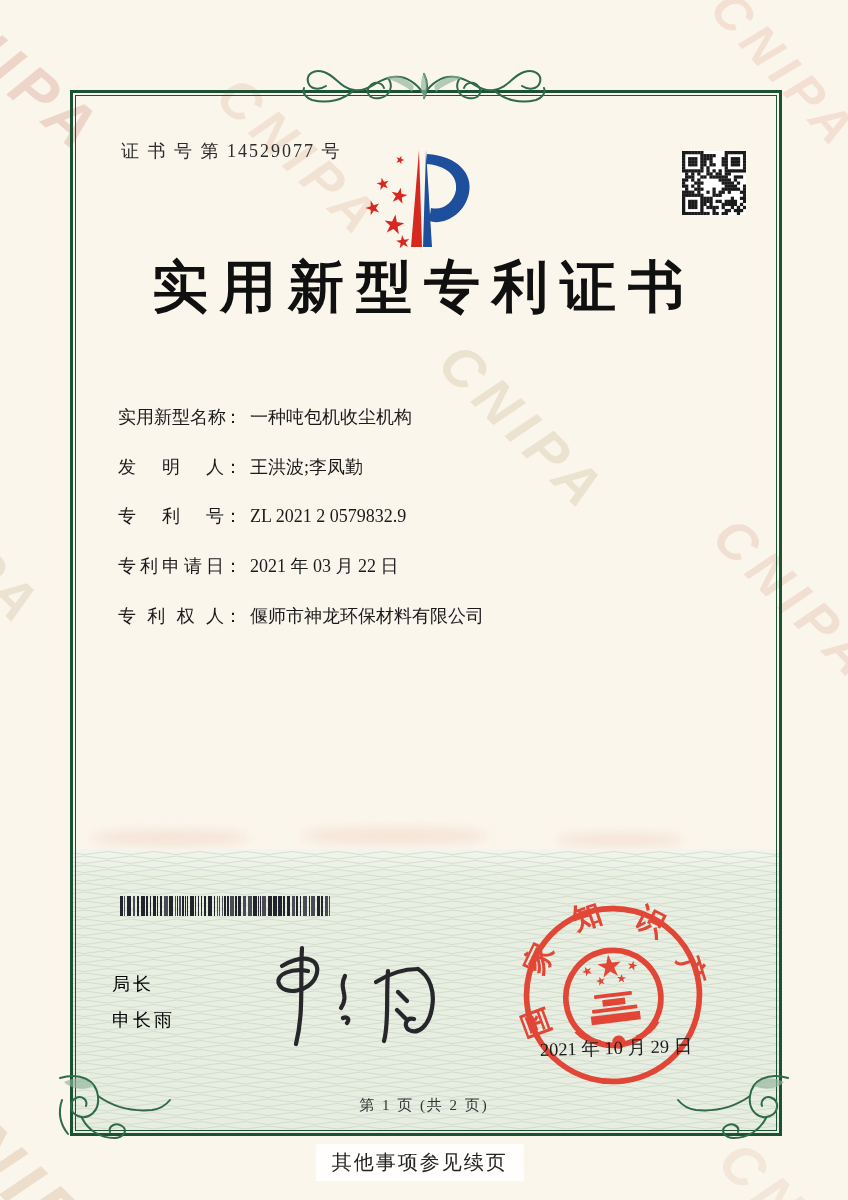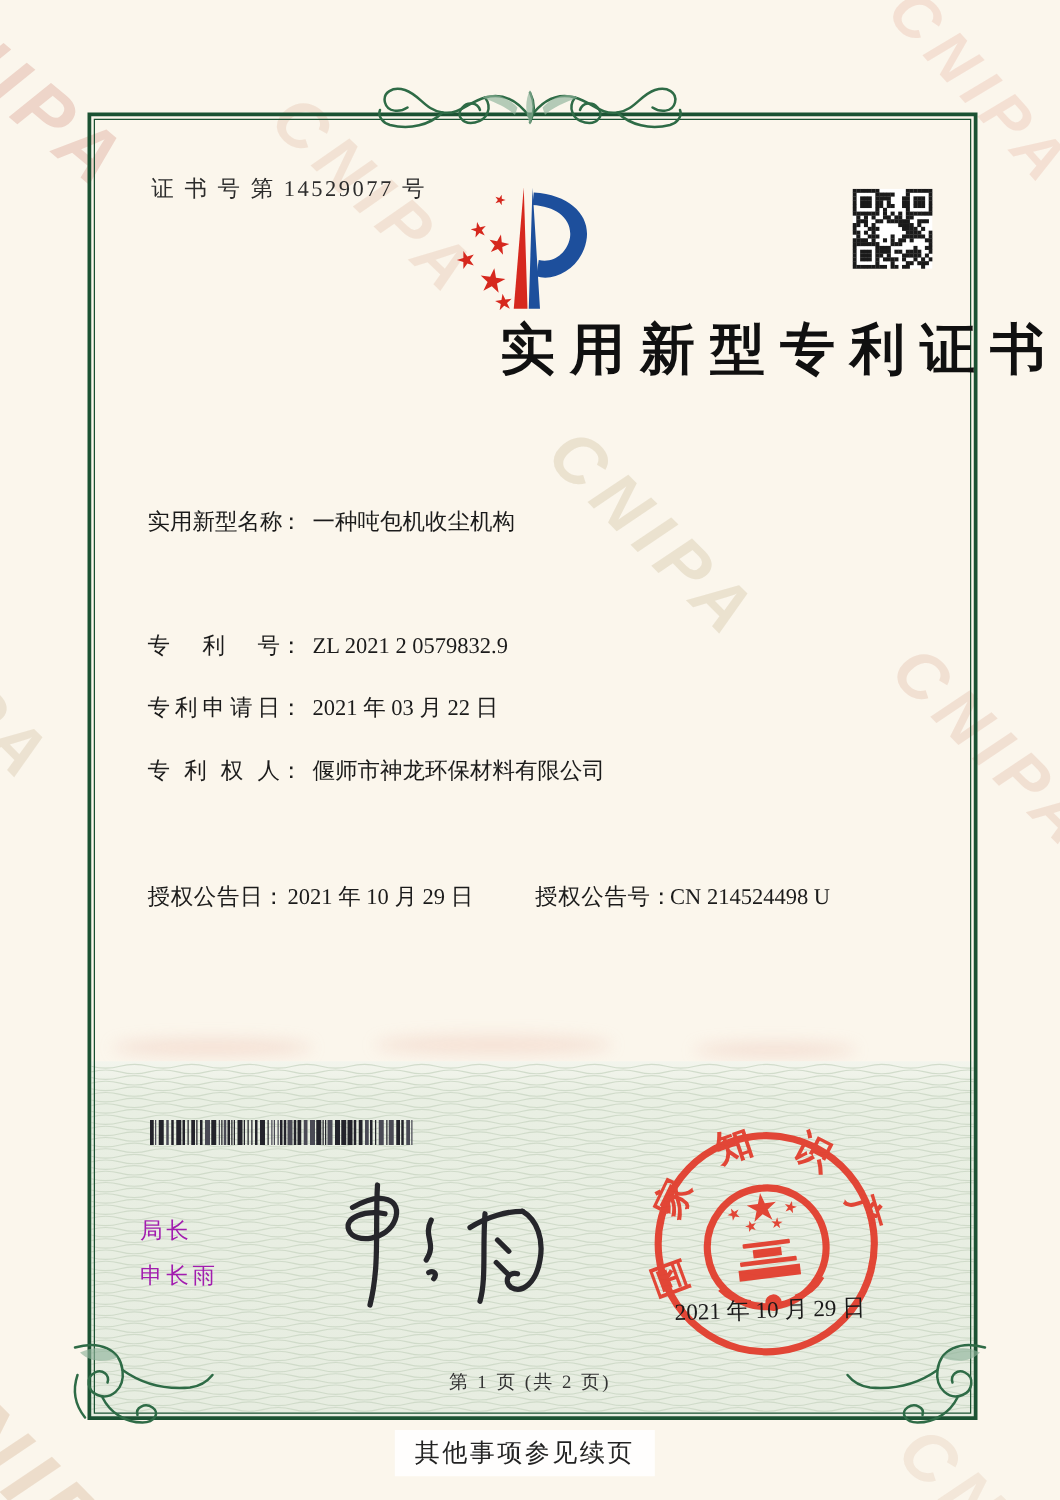--- a/index.html
+++ b/index.html
@@ -18,35 +18,35 @@
          border:3px solid var(--border_green,#1b5233);box-sizing:border-box;}
   .frame-inner{position:absolute;inset:2px;border:1px solid var(--border_green,#1b5233);}
   .ornament{position:absolute;z-index:4;}
   
   .band{position:absolute;left:73px;top:849px;width:706px;height:284px;z-index:2;
         background:linear-gradient(#f3f5ed, #e9efe3 10%, #e7ede1);}
   
   .cert-no{position:absolute;left:121px;top:139px;font-size:18px;letter-spacing:2px;color:#2c2c2c;z-index:5;}
   .logo{position:absolute;left:338px;top:146px;z-index:5;}
   .qr{position:absolute;left:682px;top:151px;z-index:5;}
-  .title{position:absolute;left:0;right:0;top:250px;text-align:right;z-index:5;
-         font-size:44px;font-weight:bold;letter-spacing:12px;padding-left:0;color:#101010;}
+  .title{position:absolute;left:0;right:0;top:250px;text-align:center;z-index:5;
+         font-size:56px;font-weight:bold;letter-spacing:12px;padding-left:0;color:#101010;}
   .frow{position:absolute;left:118px;z-index:5;font-size:18px;color:#1b1b1b;white-space:nowrap;}
   .flabel{display:inline-block;width:106px;text-align:justify;text-align-last:justify;vertical-align:bottom;margin-top:47px;}
   .fcolon{display:inline-block;width:18px;}
   .fval{margin-left:8px;}
   .frow.grant .flabel{width:92px;}
   .frow.grant .fcolon{width:16px;}
   .frow.grant .fval{margin-left:4px;display:inline-block;width:172px;}
   .frow.grant .g2{margin-left:26px;}
   .body-text{position:absolute;left:110px;top:702px;width:636px;z-index:5;
              font-size:16.5px;line-height:23.5px;text-align:justify;color:#222;}
   .body-text p{margin:0;text-indent:2em;}
   .barcode-wrap{position:absolute;left:120px;top:896px;z-index:5;}
-  .director{position:absolute;left:112px;z-index:5;font-size:18px;color:#a21caf;
+  .director{position:absolute;left:112px;z-index:5;font-size:18px;color:#000000;
             font-family:"Liberation Sans","DejaVu Sans",sans-serif;letter-spacing:3px;}
   .director.l1{top:972px;} .director.l2{top:1008px;}
   .signature{position:absolute;left:248px;top:940px;z-index:5;}
   .seal{position:absolute;left:518px;top:900px;z-index:5;opacity:.93;}
   .seal-date{position:absolute;left:523px;top:1035px;width:186px;text-align:center;z-index:6;
              font-size:18.5px;color:#1a1a1a;transform:rotate(-1.5deg);white-space:nowrap;}
   .page-num{position:absolute;left:0;right:0;top:1096px;text-align:center;z-index:5;
             font-size:15px;letter-spacing:2px;color:#333;}
   .cont-note{position:absolute;left:50%;top:1144px;transform:translateX(-52%);z-index:5;
              background:rgba(255,255,255,.88);padding:5px 16px;font-size:20px;
@@ -447,31 +447,31 @@
       <rect x="39.61904761904762" y="60.95238095238095" width="3.2476190476190476" height="3.2476190476190476" fill="#1a1a1a"></rect>
       <rect x="42.666666666666664" y="60.95238095238095" width="3.2476190476190476" height="3.2476190476190476" fill="#1a1a1a"></rect>
       <rect x="54.857142857142854" y="60.95238095238095" width="3.2476190476190476" height="3.2476190476190476" fill="#1a1a1a"></rect>
     </svg>
 
   <div class="title">实用新型专利证书</div>
 
   <div class="frow" style="top:358px">
     <span class="flabel">实用新型名称</span><span class="fcolon">：</span><span class="fval">一种吨包机收尘机构</span>
   </div>
+  <div class="frow" style="top:408px">
+    <span class="flabel">发明人</span><span class="fcolon">：</span><span class="fval">王洪波;李凤勤</span>
+  </div>
   <div class="frow" style="top:457px">
     <span class="flabel">专利号</span><span class="fcolon">：</span><span class="fval">ZL 2021 2 0579832.9</span>
   </div>
   <div class="frow" style="top:507px">
     <span class="flabel">专利申请日</span><span class="fcolon">：</span><span class="fval">2021 年 03 月 22 日</span>
   </div>
   <div class="frow" style="top:557px">
     <span class="flabel">专利权人</span><span class="fcolon">：</span><span class="fval">偃师市神龙环保材料有限公司</span>
-  </div>
-  <div class="frow grant" style="top:658px">
-    <span class="flabel">授权公告日</span><span class="fcolon">：</span><span class="fval">2021 年 10 月 29 日</span><span class="flabel g2">授权公告号</span><span class="fcolon">：</span><span>CN 214524498 U</span>
   </div>
 
 
   <div class="barcode-wrap">
     <svg id="barcode" width="216" height="20" viewBox="0 0 216 20">
         <rect x="0" y="0" width="3" height="20" fill="#23232b"></rect>
         <rect x="4" y="0" width="1" height="20" fill="#4a4a55"></rect>
         <rect x="7" y="0" width="4" height="20" fill="#23232b"></rect>
         <rect x="13" y="0" width="2" height="20" fill="#4a4a55"></rect>
         <rect x="17" y="0" width="2" height="20" fill="#23232b"></rect>

